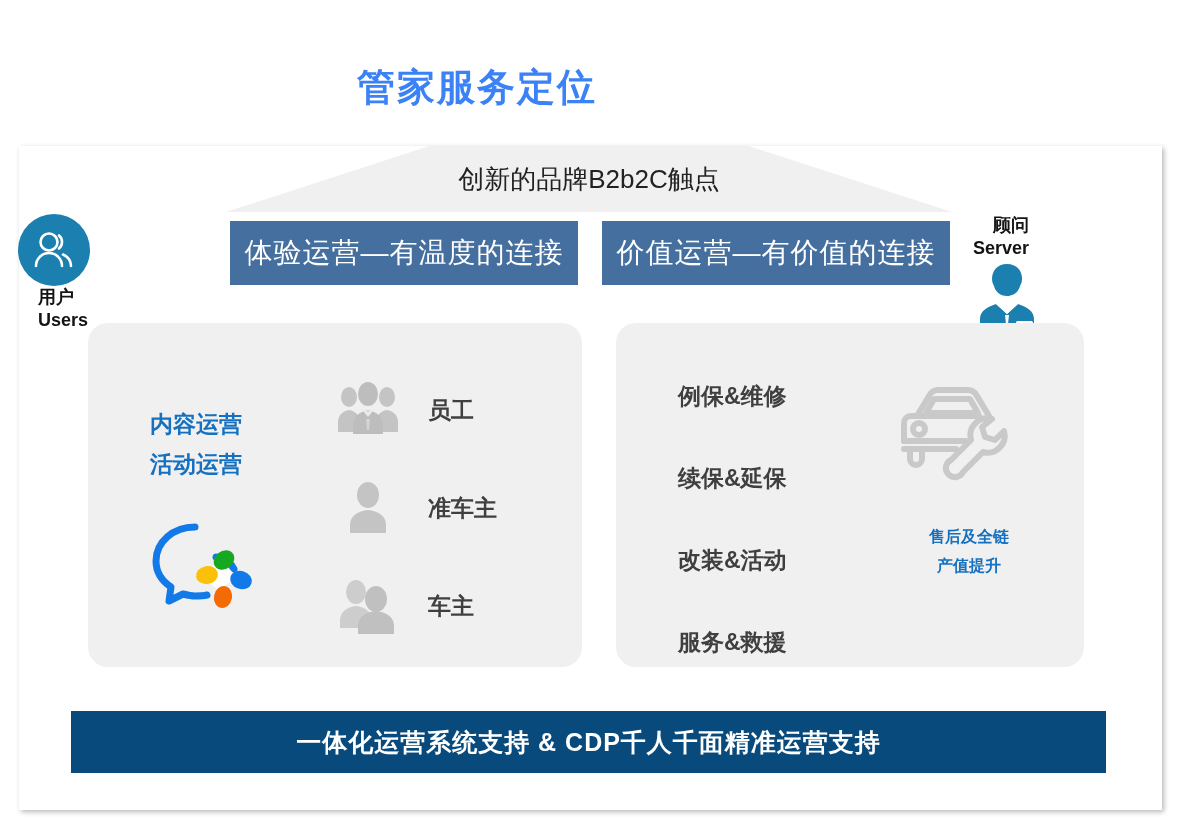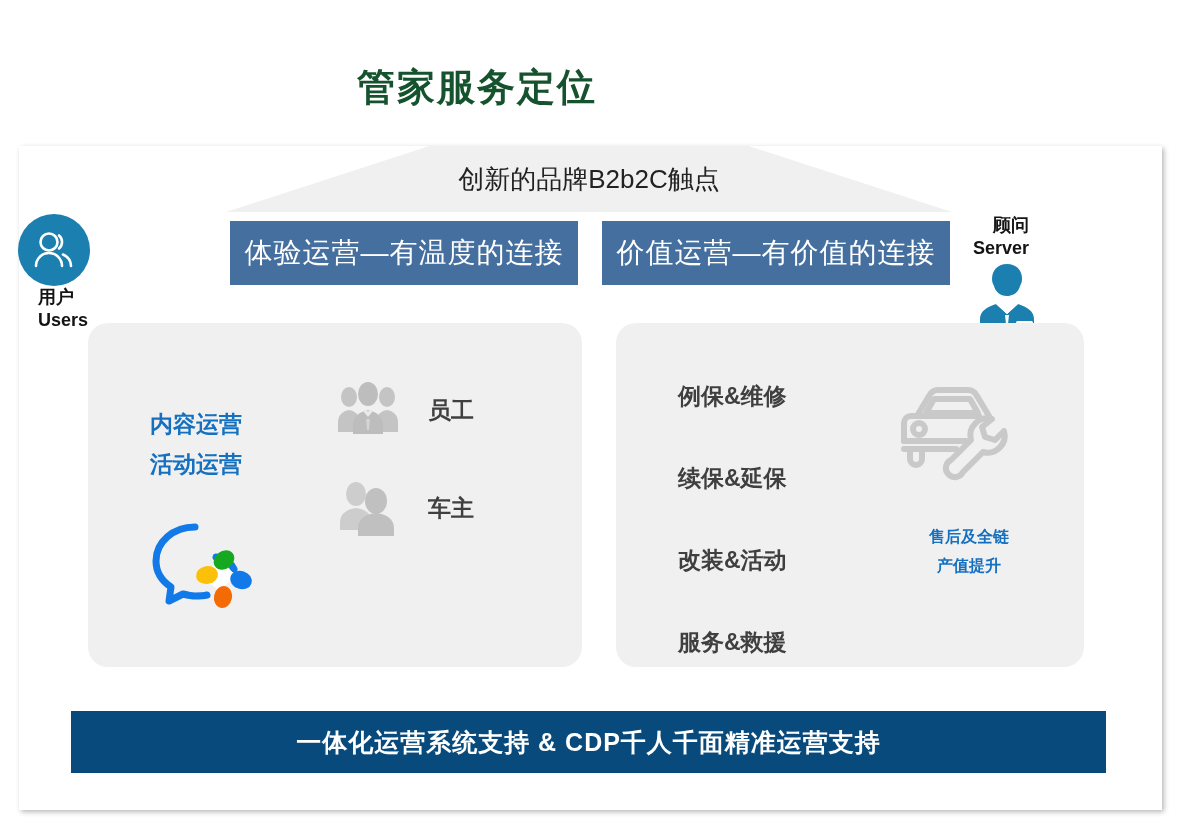--- a/index.html
+++ b/index.html
@@ -28,21 +28,21 @@
 
   
   #page-title {
     position: absolute;
     left: 0;
     top: 62px;
     width: 954px;
     text-align: center;
     font-size: 38px;
     font-weight: bold;
-    color: #14532d;
+    color: #3b82f6;
     letter-spacing: 2px;
   }
 
   
   #banner {
     position: absolute;
     left: 226px;
     top: 146px;
     width: 726px;
     height: 66px;
@@ -308,20 +308,29 @@
           <path d="M40 50v-10c0-7 5-11 11-12 6 1 11 5 11 12v10z" fill="#c4c4c4"></path>
           <ellipse cx="32" cy="12" rx="10" ry="12" fill="#bdbdbd"></ellipse>
           <path d="M17 52v-9c0-8 6-13 15-15 9 2 15 7 15 15v9z" fill="#bdbdbd"></path>
           <path d="M27 29l5 6 5-6-3-2-2 3-2-3z" fill="#e9e9e9"></path>
           <path d="M30 37h4l-1 11h-2z" fill="#d4d4d4"></path>
         </svg>
       </div>
       <div class="persona-label">员工</div>
     </div>
 
+    <div class="persona-row">
+      <div class="persona-icon">
+        <svg width="64" height="56" viewBox="0 0 64 56" aria-hidden="true">
+          <ellipse cx="32" cy="15" rx="11" ry="13" fill="#c4c4c4"></ellipse>
+          <path d="M14 53v-8c0-9 8-14 18-15 10 1 18 6 18 15v8z" fill="#c4c4c4"></path>
+        </svg>
+      </div>
+      <div class="persona-label">准车主</div>
+    </div>
 
     <div class="persona-row">
       <div class="persona-icon">
         <svg width="64" height="56" viewBox="0 0 64 56" aria-hidden="true">
           <ellipse cx="20" cy="14" rx="10" ry="12" fill="#cdcdcd"></ellipse>
           <path d="M4 50v-8c0-8 7-13 16-14 9 1 16 6 16 14v8z" fill="#cdcdcd"></path>
           <ellipse cx="40" cy="21" rx="11" ry="13" fill="#c0c0c0"></ellipse>
           <path d="M22 56v-8c0-9 8-14 18-15 10 1 18 6 18 15v8z" fill="#c0c0c0"></path>
         </svg>
       </div>

